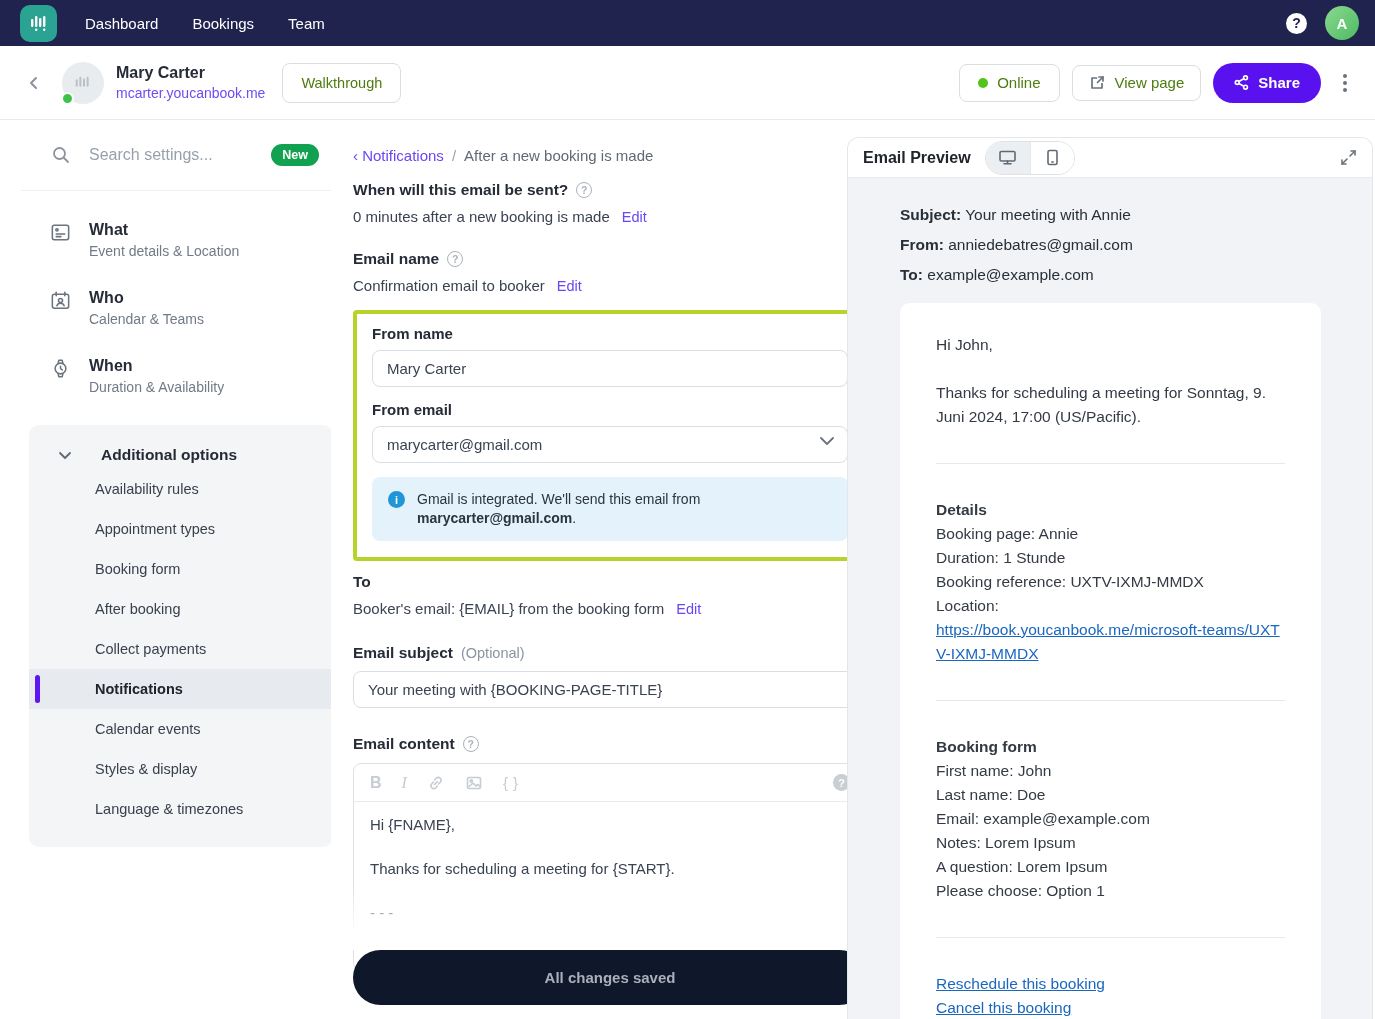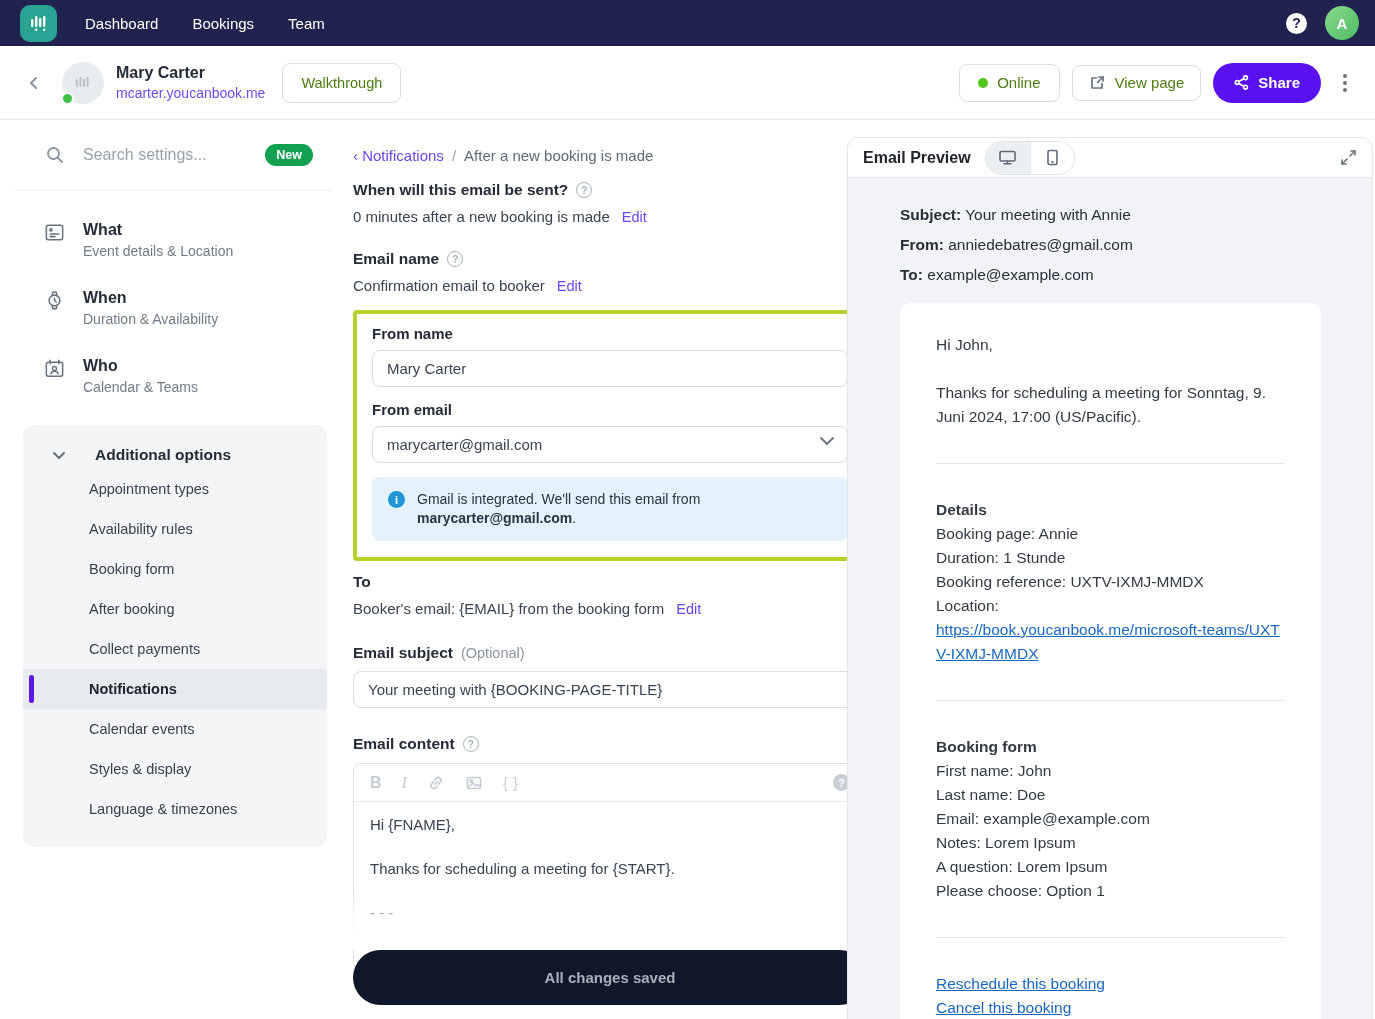--- a/index.html
+++ b/index.html
@@ -41,21 +41,21 @@
   .viewpage-btn { height:36px; padding:0 16px; }
   .share-btn { height:40px; padding:0 21px; background:#5a11f0; border:none; border-radius:20px;
                color:#fff; font-weight:700; font-size:15px; display:inline-flex; align-items:center; gap:9px; cursor:pointer; }
   .kebab { display:flex; flex-direction:column; gap:3px; padding:6px 8px; margin-left:2px; cursor:pointer; }
   .kebab i { width:4px; height:4px; border-radius:50%; background:#6a737d; }
 
   
   .bodyrow { position:absolute; left:0; top:120px; width:100%; height:899px; overflow:hidden; }
 
   
-  .sidebar { position:absolute; left:6px; top:0; width:330px; height:100%; background:#fff;
+  .sidebar { position:absolute; left:12px; top:0; width:330px; height:100%; background:#fff;
              border-right:1px solid #e9ecef;padding-left:9px; }
   .search-row { height:71px; display:flex; align-items:center; padding:0 22px 0 30px; gap:18px;
                 border-bottom:1px solid #eef0f2; }
   .search-input { border:none; outline:none; flex:1; font-size:16px; color:#39414d;
                   font-family:"Liberation Sans",sans-serif; min-width:0; }
   .search-input::placeholder { color:#98a1ab; }
   .new-badge { background:#12a150; color:#fff; font-size:12.5px; font-weight:700; padding:4px 11px;
                border-radius:12px; }
   .side-items { padding-top:30px; }
   .side-item { display:flex; padding:0 24px 0 28px; margin-bottom:30px; cursor:pointer; }
@@ -247,59 +247,59 @@
             </svg>
           </span>
           <span class="txt">
             <div class="t">What</div>
             <div class="s">Event details &amp; Location</div>
           </span>
         </div>
         <div class="side-item">
           <span class="ic">
             <svg width="23" height="23" viewBox="0 0 24 24" fill="none" stroke="#6a737e" stroke-width="1.6" stroke-linecap="round" stroke-linejoin="round">
-              <circle cx="12" cy="12" r="5.6"></circle>
-                <path d="M12 9.6 V12 L13.8 13.4"></path>
-              <path d="M9.5 6.8 L10.2 3.5 H13.8 L14.5 6.8"></path>
-                <path d="M9.5 17.2 L10.2 20.5 H13.8 L14.5 17.2"></path>
-            </svg>
-          </span>
-          <span class="txt">
-            <div class="t">When</div>
-            <div class="s">Duration &amp; Availability</div>
-          </span>
-        </div>
-        <div class="side-item">
-          <span class="ic">
-            <svg width="23" height="23" viewBox="0 0 24 24" fill="none" stroke="#6a737e" stroke-width="1.6" stroke-linecap="round" stroke-linejoin="round">
               <rect x="3.5" y="5.5" width="17" height="14.5" rx="2"></rect>
                 <path d="M7.5 3.5 V7"></path>
                 <path d="M16.5 3.5 V7"></path>
               <circle cx="12" cy="12" r="2.1"></circle>
                 <path d="M8.2 17.5 C8.8 15.6 10.3 14.8 12 14.8 C13.7 14.8 15.2 15.6 15.8 17.5"></path>
             </svg>
           </span>
           <span class="txt">
             <div class="t">Who</div>
             <div class="s">Calendar &amp; Teams</div>
           </span>
         </div>
+        <div class="side-item">
+          <span class="ic">
+            <svg width="23" height="23" viewBox="0 0 24 24" fill="none" stroke="#6a737e" stroke-width="1.6" stroke-linecap="round" stroke-linejoin="round">
+              <circle cx="12" cy="12" r="5.6"></circle>
+                <path d="M12 9.6 V12 L13.8 13.4"></path>
+              <path d="M9.5 6.8 L10.2 3.5 H13.8 L14.5 6.8"></path>
+                <path d="M9.5 17.2 L10.2 20.5 H13.8 L14.5 17.2"></path>
+            </svg>
+          </span>
+          <span class="txt">
+            <div class="t">When</div>
+            <div class="s">Duration &amp; Availability</div>
+          </span>
+        </div>
       </div>
 
       <div class="addl-card">
         <div class="addl-head">
           <span class="ic">
             <svg width="16" height="16" viewBox="0 0 16 16" fill="none" stroke="#5f6a76" stroke-width="1.8" stroke-linecap="round" stroke-linejoin="round">
                 <polyline points="3,6 8,11 13,6"></polyline>
               </svg>
           </span>
           <span class="addl-title">Additional options</span>
         </div>
+        <div class="addl-item">Availability rules</div>
         <div class="addl-item">Appointment types</div>
-        <div class="addl-item">Availability rules</div>
         <div class="addl-item">Booking form</div>
         <div class="addl-item">After booking</div>
         <div class="addl-item">Collect payments</div>
         <div class="addl-item active">Notifications</div>
         <div class="addl-item">Calendar events</div>
         <div class="addl-item">Styles &amp; display</div>
         <div class="addl-item">Language &amp; timezones</div>
       </div>
     </div>
 

